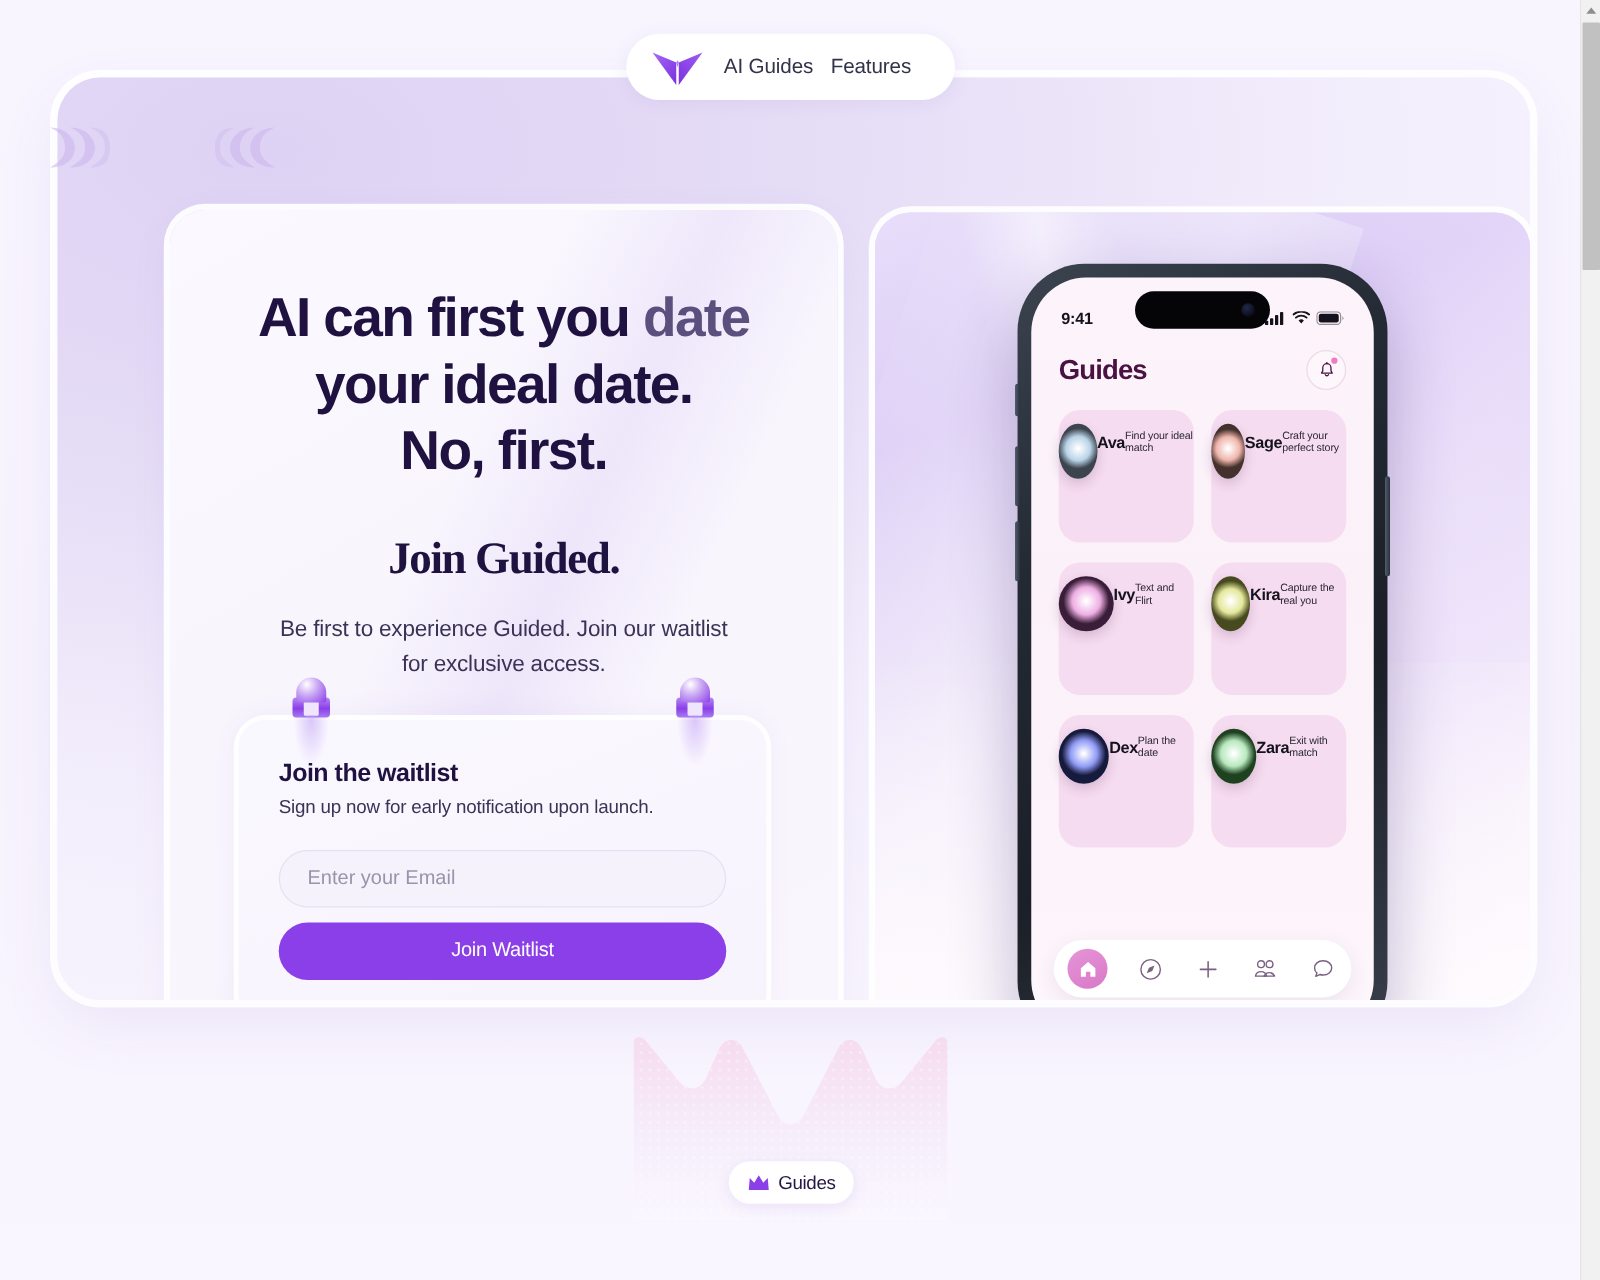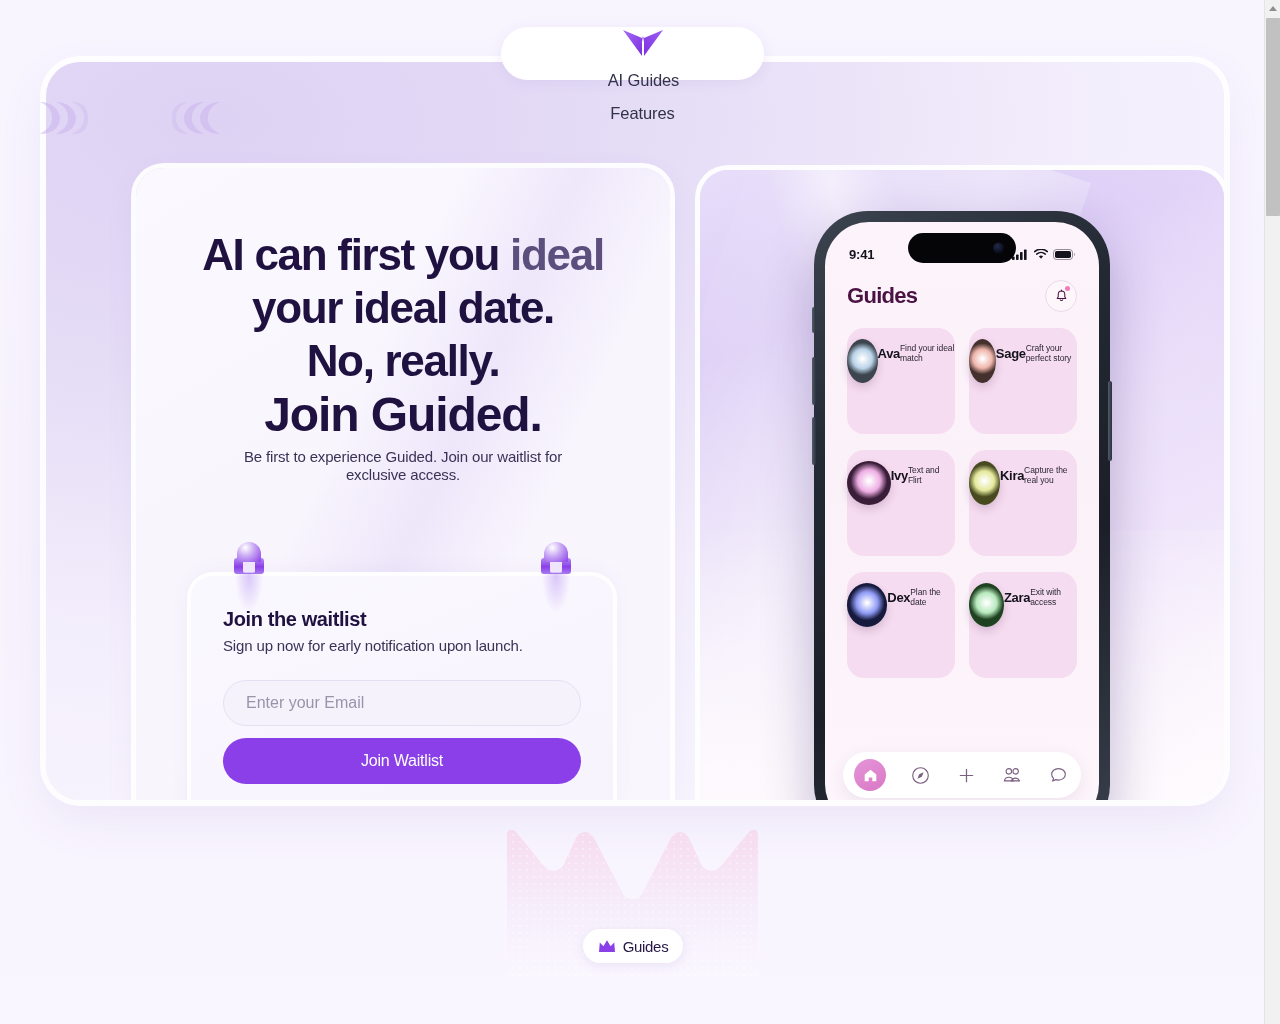--- a/index.html
+++ b/index.html
@@ -38,21 +38,20 @@
   }
 
   
   #navbar {
     position:absolute; left:501px; top:27px; width:263px; height:53px;
     background:#ffffff; border-radius:27px;
     display:flex; align-items:center; gap:14px;
     padding-left:20px;
     box-shadow:0 2px 14px rgba(120,90,190,.09);
     z-index:40;
-    flex-direction:column;
   }
   #logo-mark { width:42px; height:30px; flex:0 0 auto; }
   .nav-link {
     font-size:16.5px; color:#32324a; letter-spacing:-0.1px;
     cursor:pointer; white-space:nowrap;
   }
   .nav-link:first-of-type { margin-left:2px; }
 
   
   #stage {
@@ -80,24 +79,25 @@
   }
   #hero-inner { position:relative; padding:60px 34px 0; text-align:center; }
 
   #headline {
     font-size:44px; line-height:53px; font-weight:700;
     color:#1f1240; letter-spacing:-1.3px;
   }
   #headline .soft { color:#5c4f7d; }
 
   #subheadline {
-    font-size:48px; font-weight:700; color:#1f1240; letter-spacing:-1.1px;
+    margin-top:38px;
+    font-size:36px; font-weight:700; color:#1f1240; letter-spacing:-1.1px;font-family:Liberation Serif, serif;
   }
   #lede {
-    margin-top:6px; font-size:15px; line-height:18px;
+    margin-top:22px; font-size:18px; line-height:28px;
     color:#3b3356; letter-spacing:-0.15px;
     max-width:380px; margin-left:auto; margin-right:auto;
   }
 
   
   #waitlist-card {
     position:absolute; left:145px; top:514px; width:422px; height:242px;
     border-radius:22px;
     background:linear-gradient(160deg,#faf8ff 0%,#f7f3fd 100%);
     box-shadow:0 0 0 4px rgba(255,255,255,.92), 0 -2px 22px rgba(120,90,190,.07);
@@ -303,22 +303,22 @@
     <span class="nav-link">AI Guides</span>
     <span class="nav-link">Features</span>
   </div>
 
   <div id="stage">
 
     <div id="hero-card">
       <div id="hero-sheen"></div>
       <div id="hero-inner">
         <h1 id="headline">
-          <span>AI can first you </span><span class="soft">ideal</span><span> your ideal date.</span><br>
-          <span>No, really.</span>
+          <span>AI can first you </span><span class="soft">date</span><span> your ideal date.</span><br>
+          <span>No, first.</span>
         </h1>
         <h2 id="subheadline">Join Guided.</h2>
         <p id="lede">Be first to experience Guided. Join our waitlist for exclusive access.</p>
       </div>
     </div>
 
     <div class="pin" id="pin-left">
       <div class="base"></div>
       <div class="notch"></div>
       <div class="dome"></div>
@@ -412,21 +412,21 @@
                 <div class="guide-tag">Capture the real you</div>
               </div>
               <div class="guide-card">
                 <div class="guide-avatar" style="background: radial-gradient(circle at 50% 45%, rgb(255, 255, 255) 2%, rgb(143, 155, 246) 34%, rgb(22, 26, 60) 56%, rgb(22, 26, 60) 100%);"></div>
                 <div class="guide-name">Dex</div>
                 <div class="guide-tag">Plan the date</div>
               </div>
               <div class="guide-card">
                 <div class="guide-avatar" style="background: radial-gradient(circle at 50% 45%, rgb(255, 255, 255) 2%, rgb(183, 233, 189) 34%, rgb(30, 66, 32) 56%, rgb(30, 66, 32) 100%);"></div>
                 <div class="guide-name">Zara</div>
-                <div class="guide-tag">Exit with access</div>
+                <div class="guide-tag">Exit with match</div>
               </div>
             </div>
 
           <div id="tabbar">
             <span class="tab-icon" id="tab-home" style="display:flex;align-items:center;justify-content:center;">
               <svg width="15" height="15" viewBox="0 0 16 16">
                 <path d="M8 1.8 L14.2 7 v7.2 H9.9 v-4.1 H6.1 v4.1 H1.8 V7 Z" fill="#ffffff"></path>
               </svg>
             </span>
             <span class="tab-icon">

